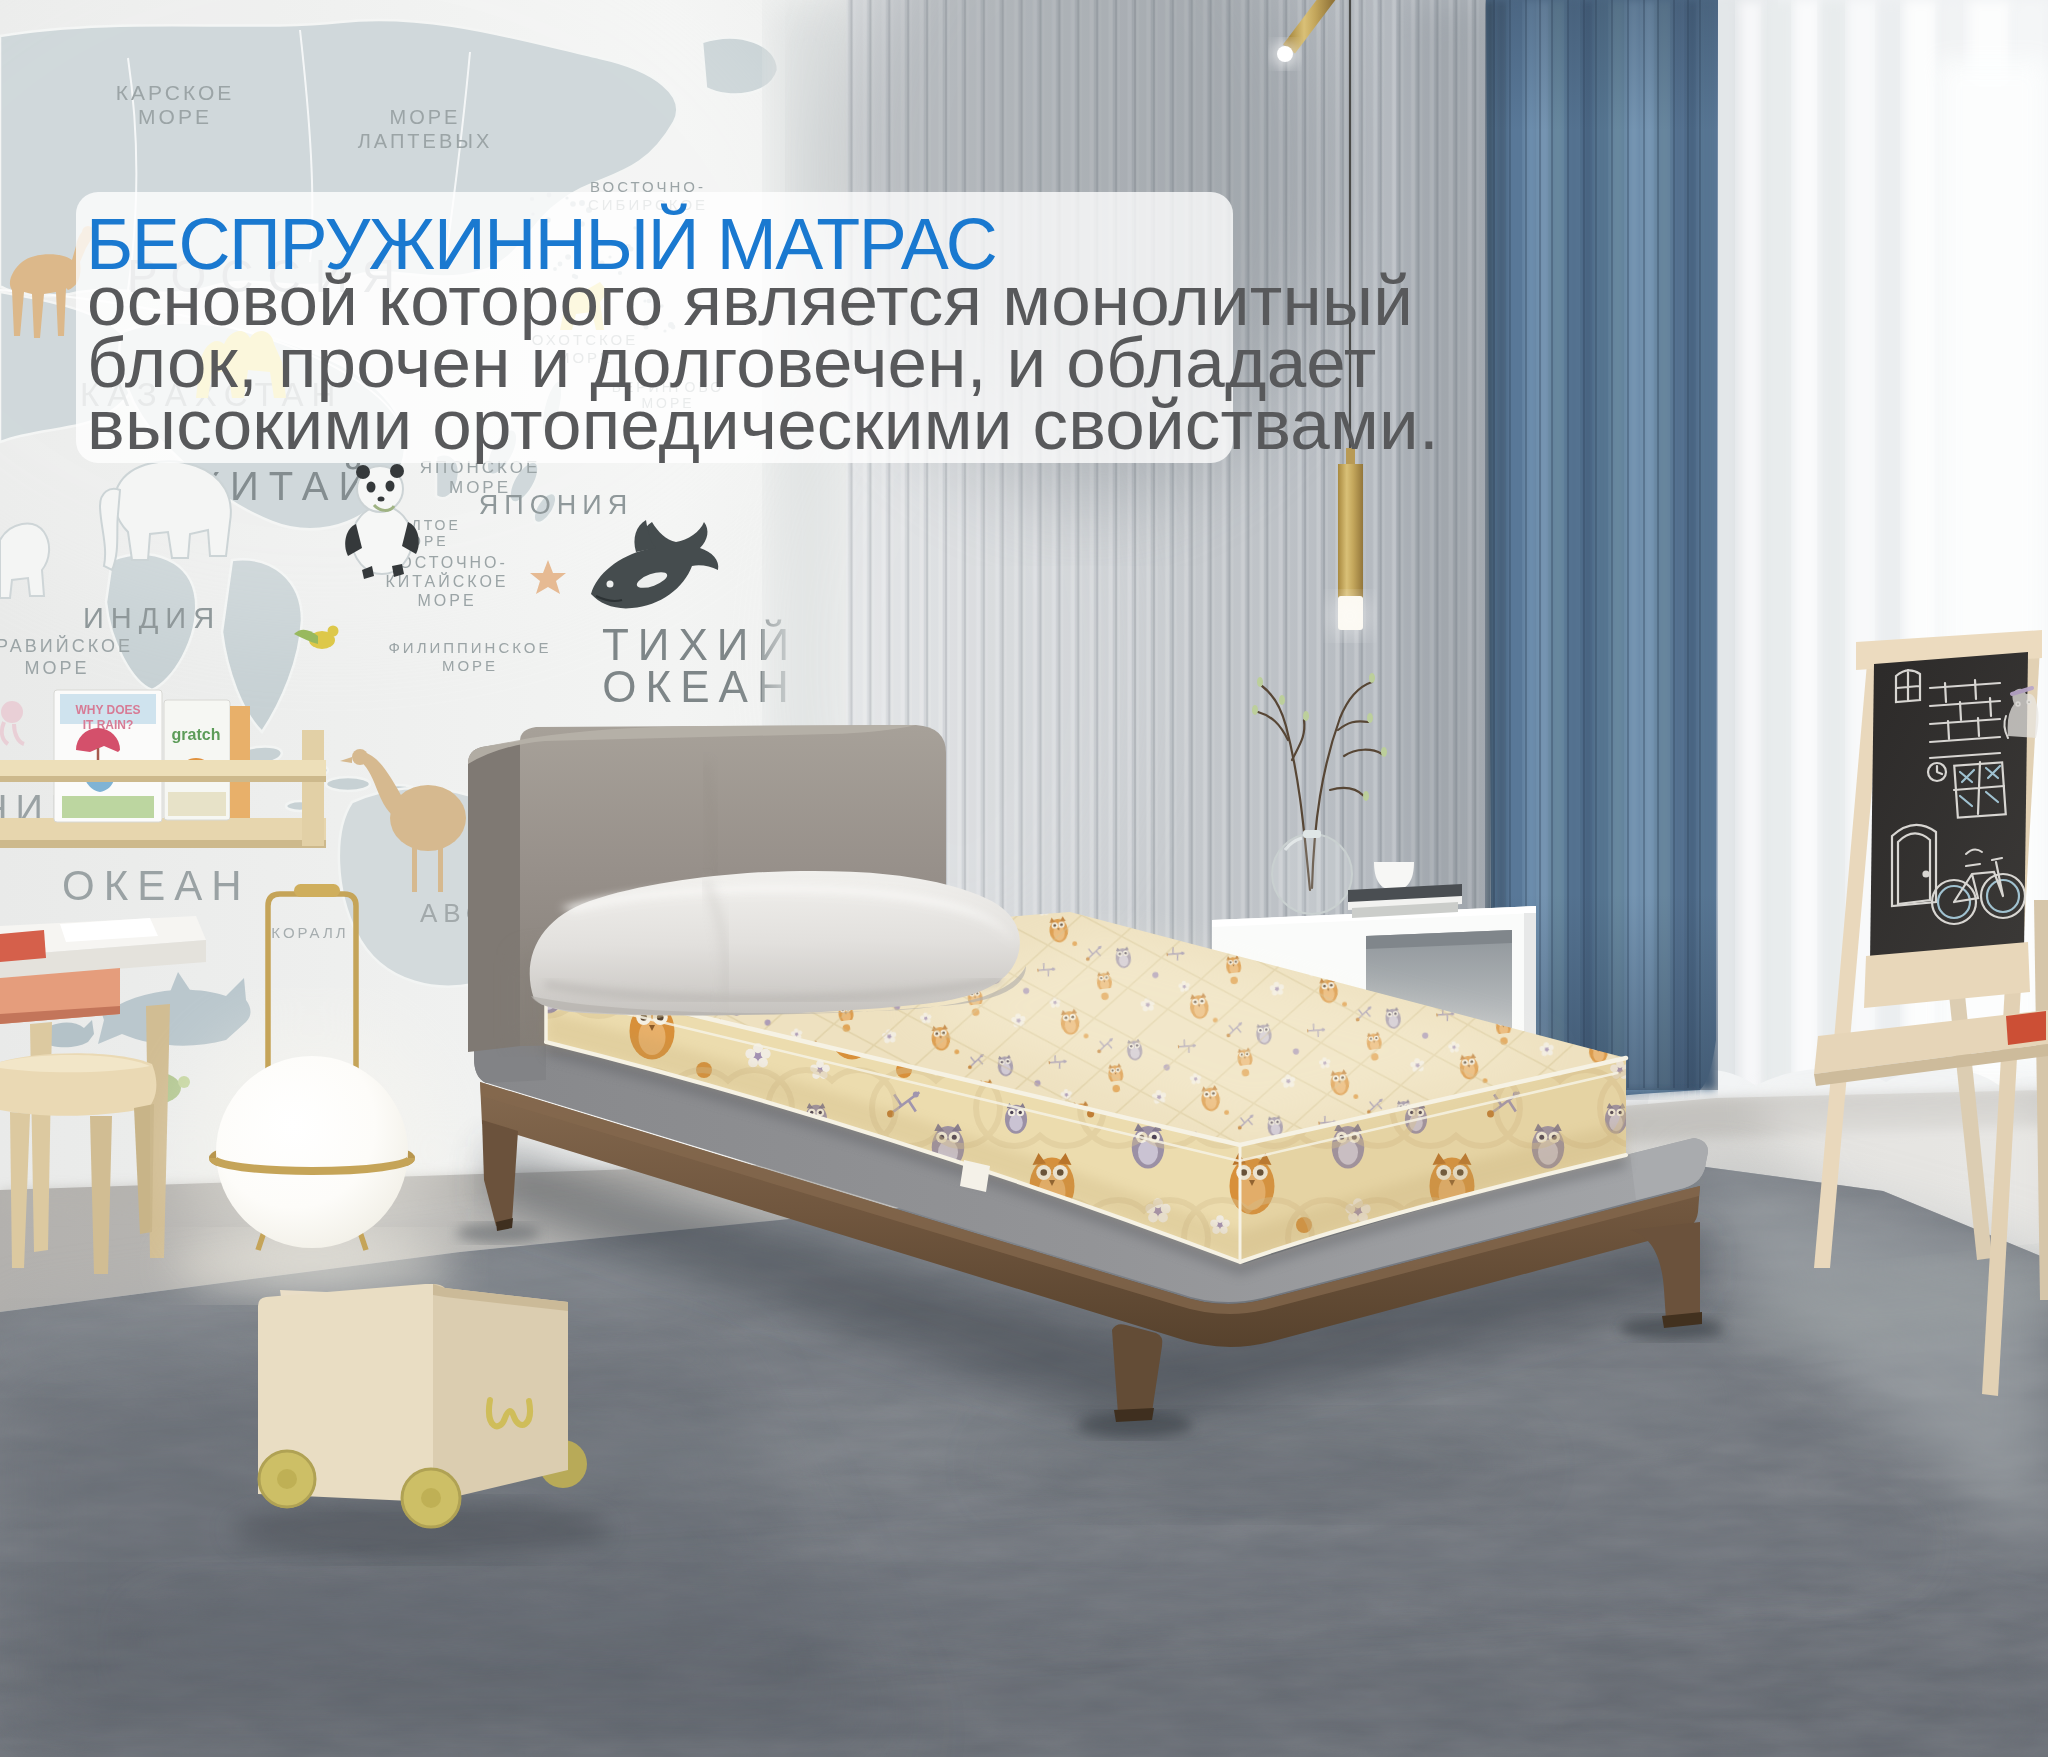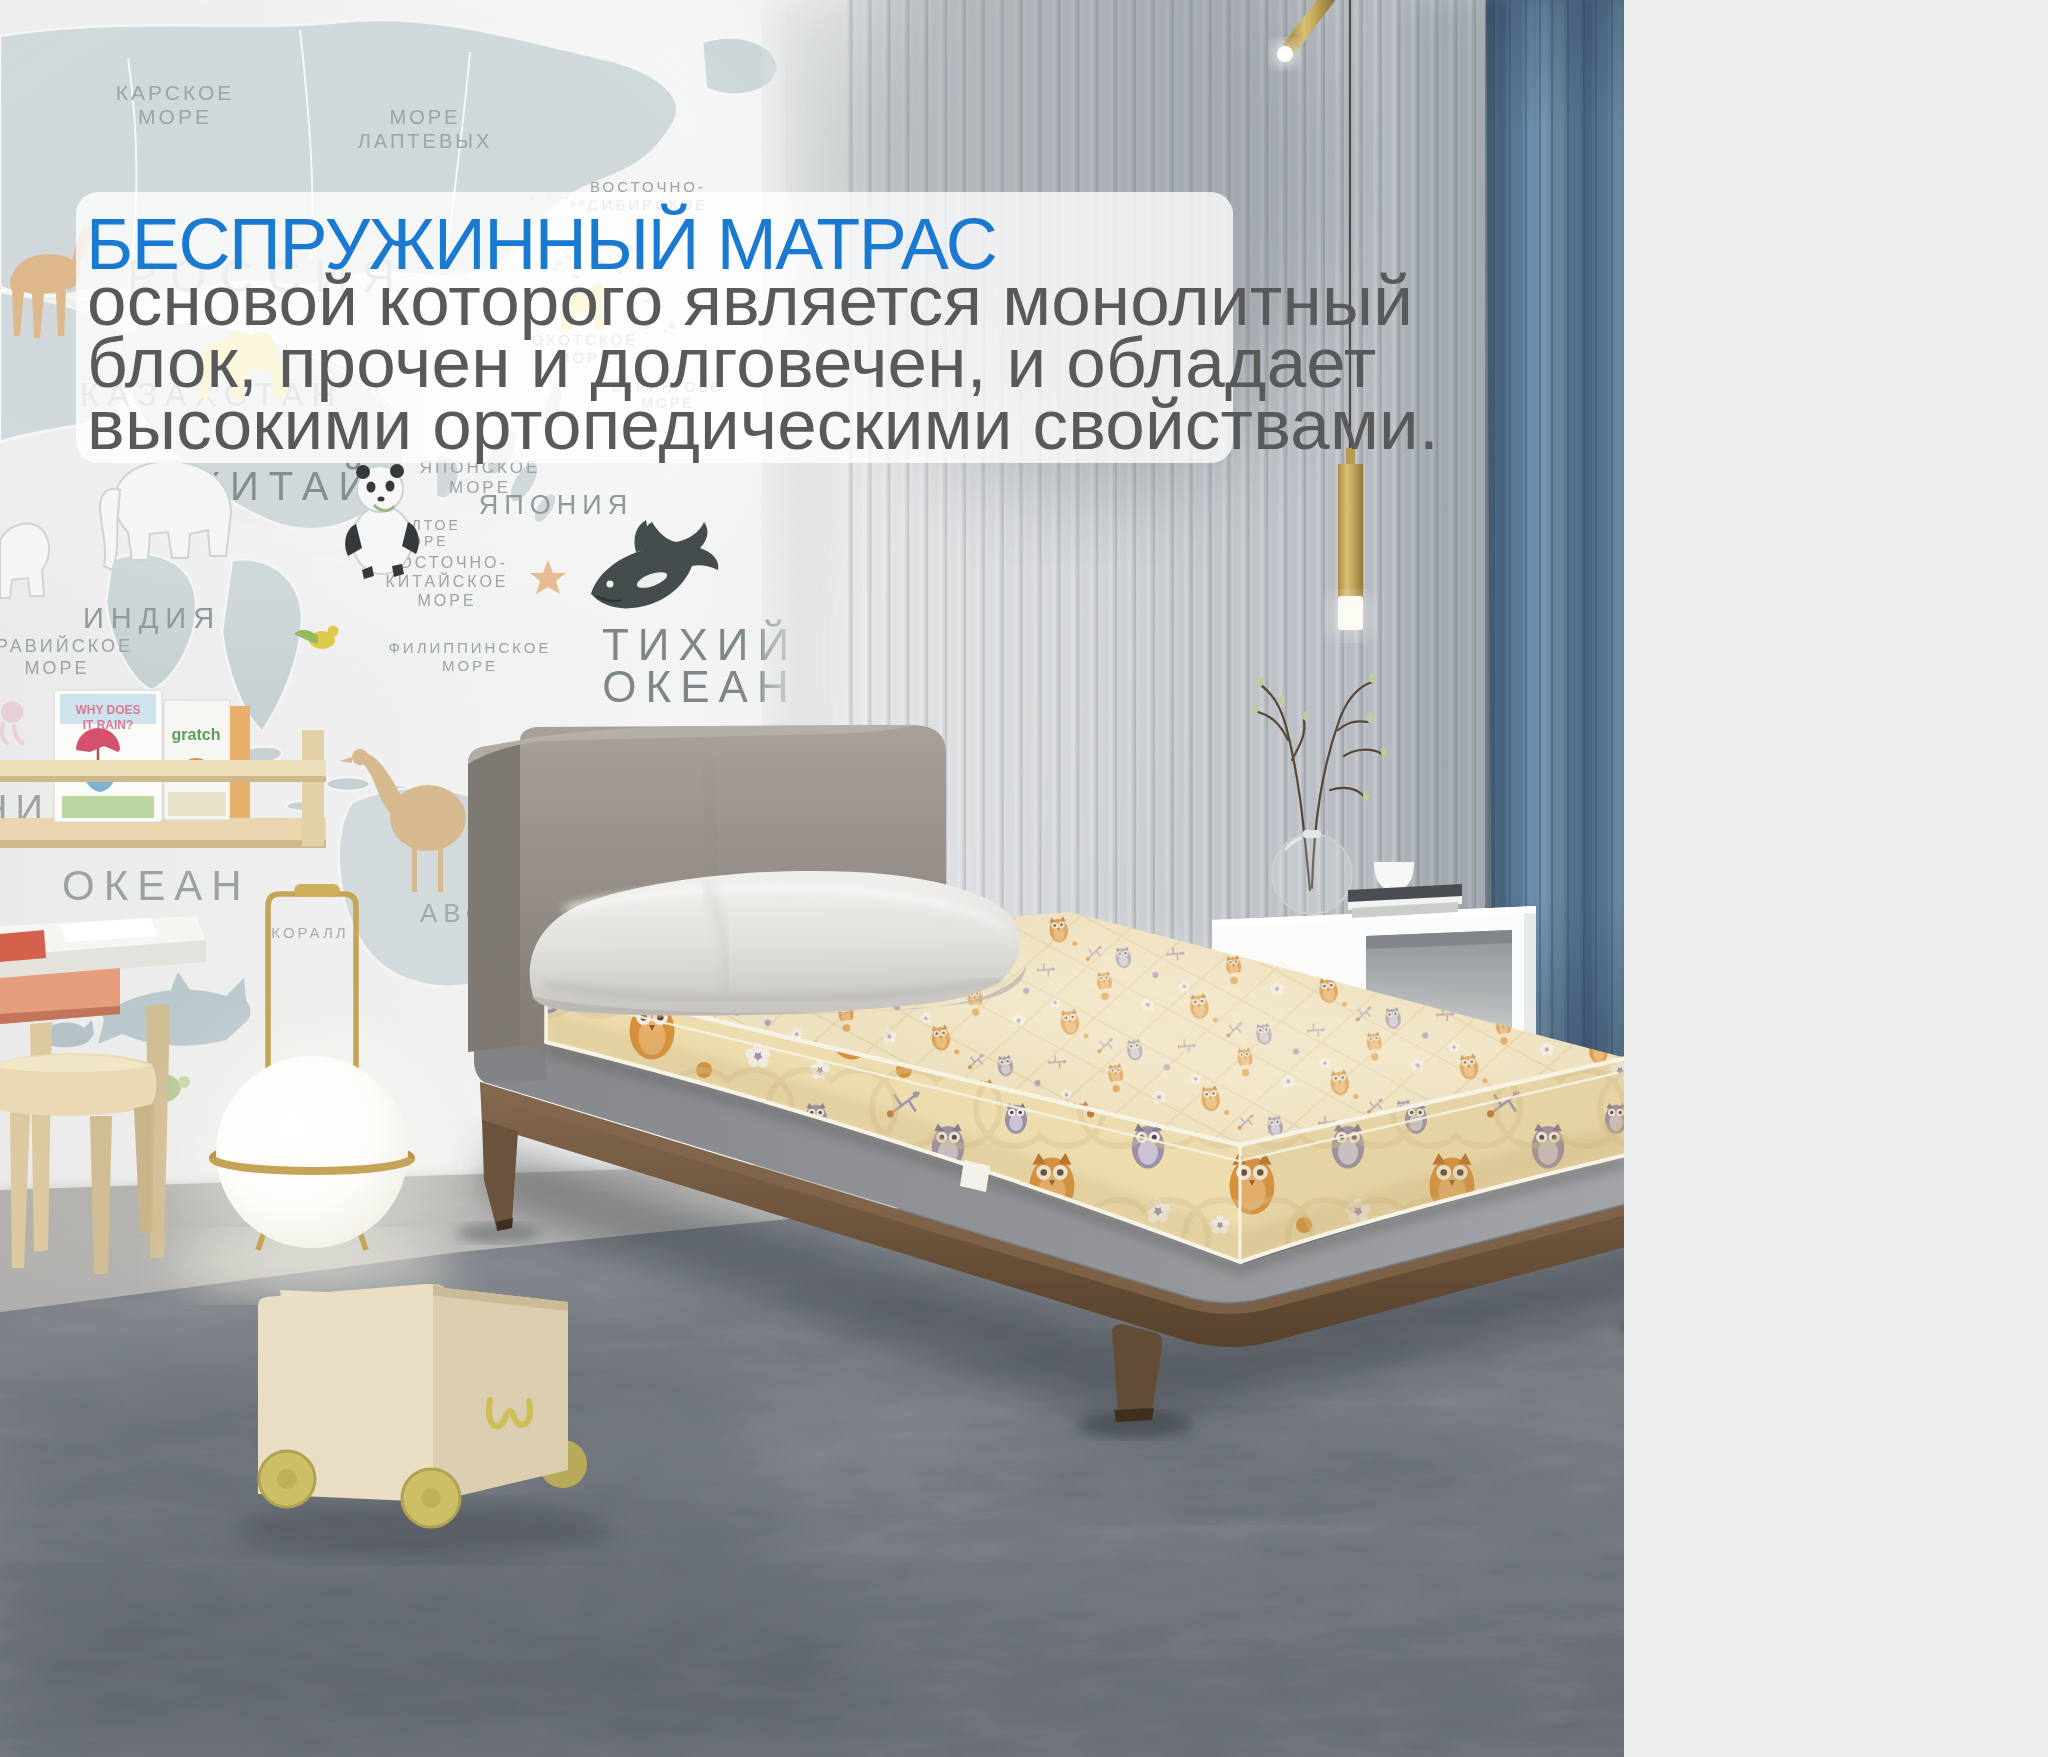--- a/index.html
+++ b/index.html
@@ -1,16 +1,16 @@
 <!DOCTYPE html>
 <html><head>
 <meta charset="utf-8">
 <style>
 html,body{margin:0;padding:0;background:#eceeed;}
-#stage{position:relative;width:1624px;height:1757px;overflow:hidden;font-family:"Liberation Sans",sans-serif;}
+#stage{position:relative;width:2048px;height:1757px;overflow:hidden;font-family:"Liberation Sans",sans-serif;}
 #stage > svg{position:absolute;left:0;top:0;}
 .ovl{position:absolute;white-space:nowrap;font-family:"Liberation Sans",sans-serif;}
 </style>
 </head>
 <body>
 <div id="stage">
 <svg width="2048" height="1757" viewBox="0 0 2048 1757">
 <defs>
   <linearGradient id="wallG" x1="0" y1="0" x2="1" y2="0">
     <stop offset="0" stop-color="#e9eae9"></stop>

